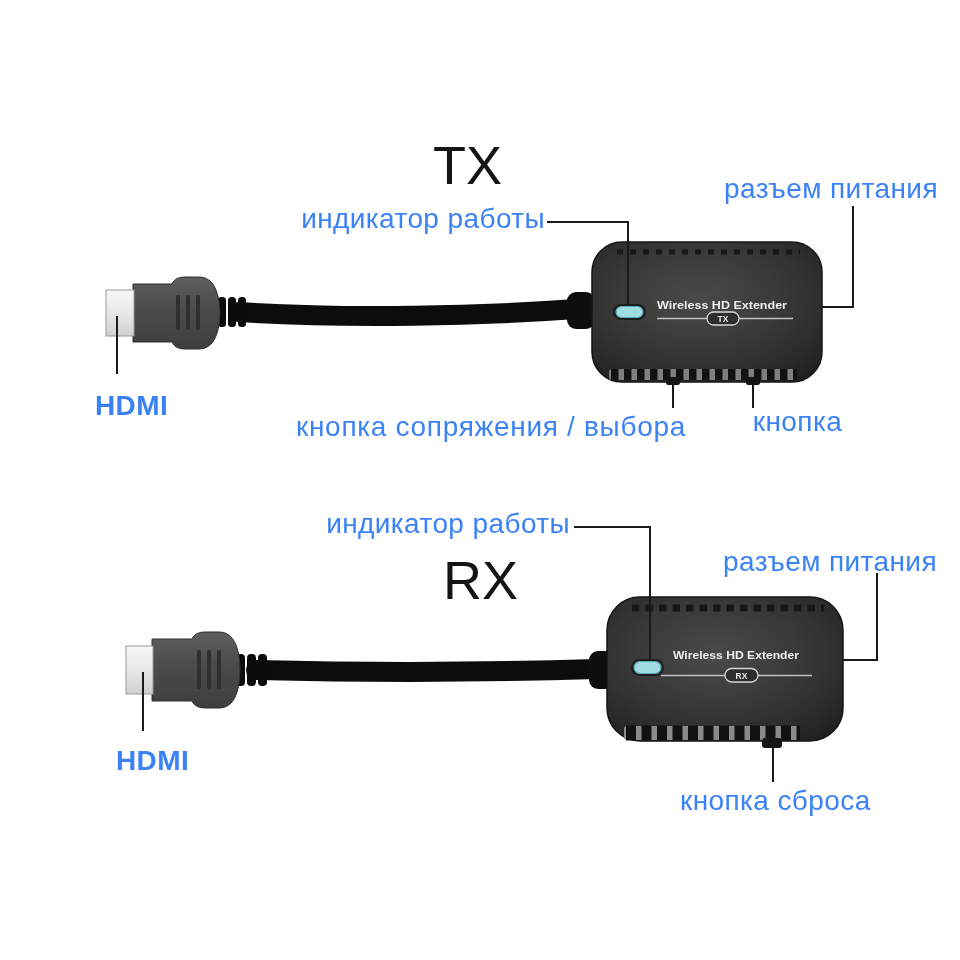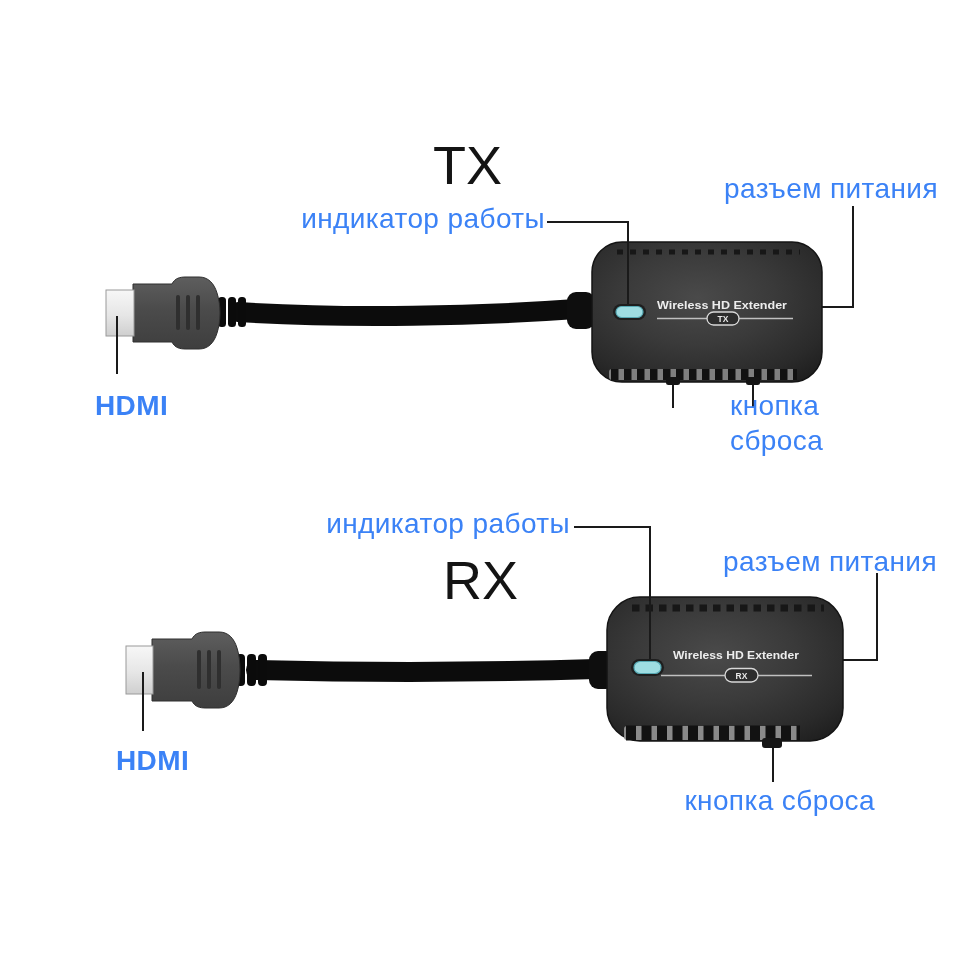--- a/index.html
+++ b/index.html
@@ -98,24 +98,24 @@
     <line x1="661" y1="675.5" x2="812" y2="675.5" stroke="#c0c0c0" stroke-width="1.3"></line>
     <rect x="725" y="668.5" width="33" height="13.5" rx="6.7" fill="#2d2d2d" stroke="#d8d8d8" stroke-width="1.3"></rect>
     <text x="741.5" y="678.6" text-anchor="middle" font-size="8.5" font-weight="bold" fill="#e8e8e8">RX</text>
   </g>
 </svg>
 
 <div class="title" style="left:380px;top:138px;width:175px;text-align:center;">TX</div>
 <div class="lbl" style="left:260px;top:202px;width:285px;text-align:right;">индикатор работы</div>
 <div class="lbl" style="left:716px;top:172px;width:230px;text-align:center;">разъем питания</div>
 <div class="lbl" style="left:95px;top:389px;font-weight:bold;">HDMI</div>
-<div class="lbl" style="left:730px;top:388px;width:135px;text-align:left;line-height:35px;">
+<div class="lbl" style="left:296px;top:410px;letter-spacing:0.7px;">кнопка сопряжения / выбора</div>
+<div class="lbl" style="left:730px;top:404px;width:135px;text-align:center;line-height:35px;">
   <div>кнопка</div>
-  <div>сброса</div>
 </div>
 
 <div class="lbl" style="left:285px;top:507px;width:285px;text-align:right;">индикатор работы</div>
 <div class="title" style="left:393px;top:553px;width:175px;text-align:center;">RX</div>
 <div class="lbl" style="left:714px;top:545px;width:232px;text-align:center;">разъем питания</div>
 <div class="lbl" style="left:116px;top:744px;font-weight:bold;">HDMI</div>
-<div class="lbl" style="left:680px;top:784px;width:195px;text-align:right;">кнопка сброса</div>
+<div class="lbl" style="left:680px;top:784px;width:195px;text-align:left;">кнопка сброса</div>
 
 </div>
 
 </body></html>

